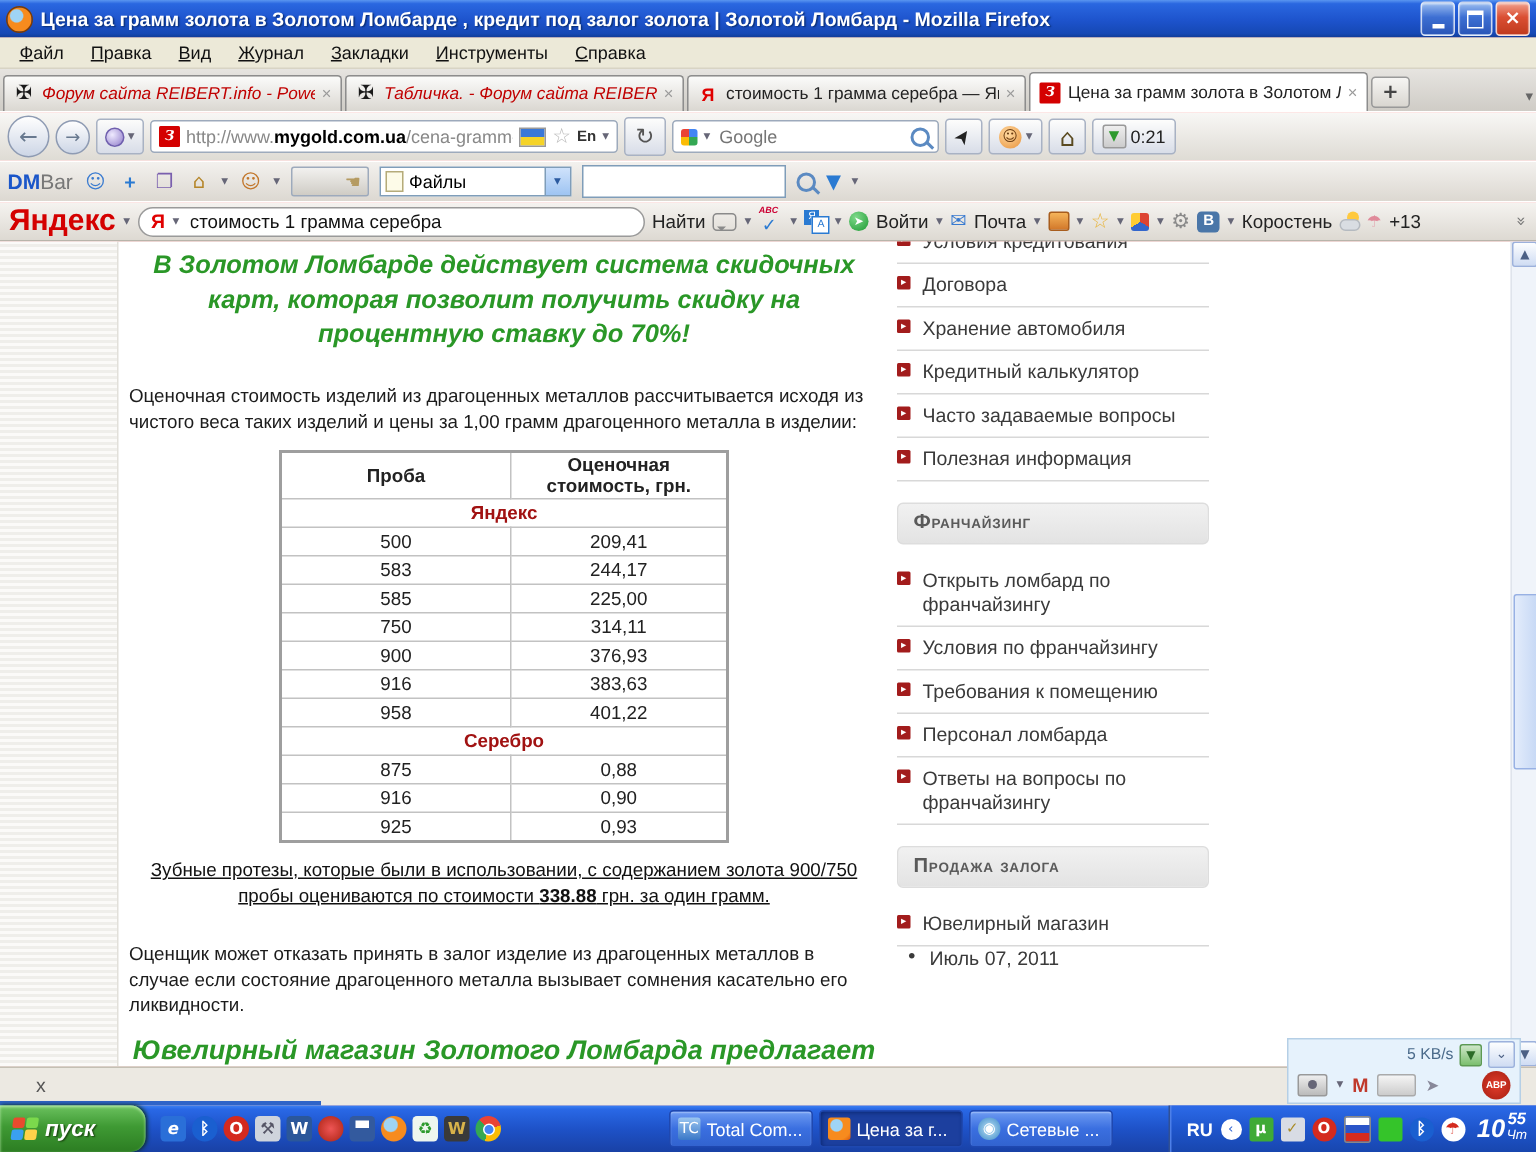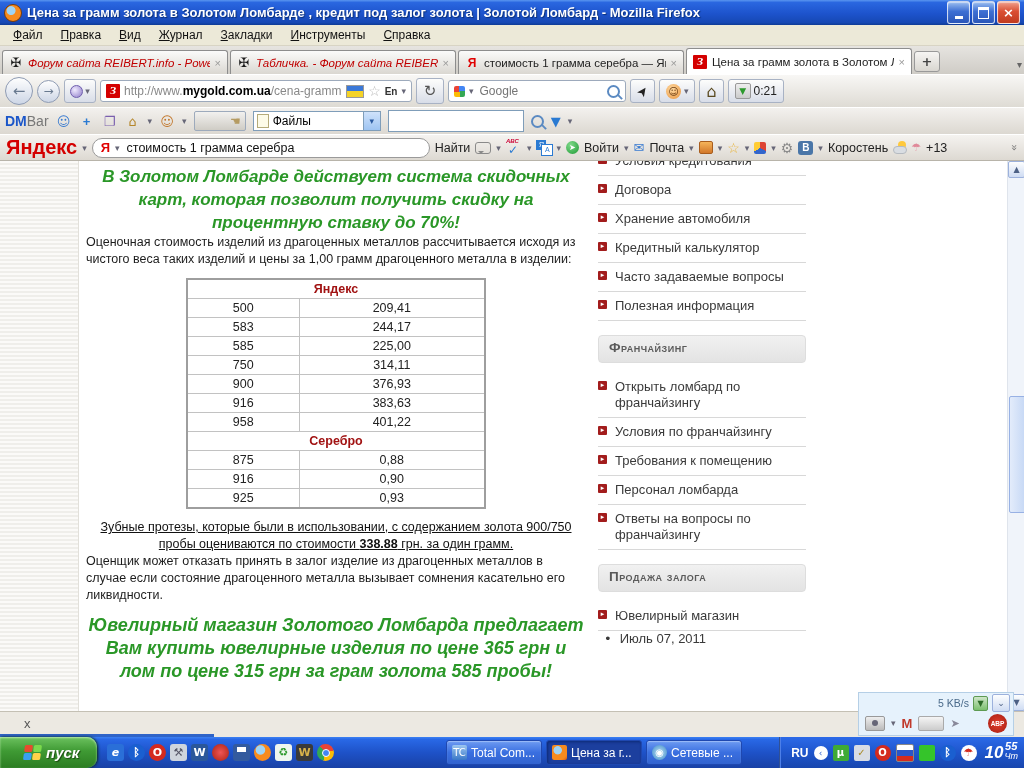--- a/index.html
+++ b/index.html
@@ -145,21 +145,21 @@
   .wumb{color:#e08a9a;font-size:11px;}
   .ychev{margin-left:auto;color:#777;font-size:11px;transform:rotate(90deg);}
 
   
   .viewport{position:absolute;left:0;top:161px;width:1024px;height:550px;background:#fff;overflow:hidden;}
   .stripes{position:absolute;left:0;top:0;width:78px;height:550px;border-right:1px solid #e2e0da;
     background:repeating-linear-gradient(180deg,#fbfaf8 0 2px,#efeeea 2px 4px);}
   .main{position:absolute;left:86px;top:0;width:500px;}
   .h-green{font-style:italic;font-weight:bold;font-size:17px;line-height:23px;color:#2a9727;text-align:center;margin:4px 10px 0;}
   .h-green2{font-style:italic;font-weight:bold;font-size:18px;line-height:23px;color:#2a9727;text-align:center;margin:10px 0 0;}
-  .ptext{font-size:12.5px;line-height:17px;color:#1c1c1c;margin:0 0 0;}
+  .ptext{font-size:12.5px;line-height:17px;color:#1c1c1c;margin:22px 0 0;}
   .price-table{margin:10px auto 0;border-collapse:collapse;width:300px;border:2px solid #9e9e9e;
     font-size:12.5px;color:#222;}
   .price-table td,.price-table th{border:1px solid #c2c2c2;text-align:center;padding:1px 2px;height:16px;}
   .price-table th{font-weight:bold;}
   .price-table .sec td{color:#a11212;font-weight:bold;}
   .note{font-size:12.5px;line-height:17px;text-align:center;text-decoration:underline;color:#111;margin:10px 0 0;}
 
   
   .sidebar{position:absolute;left:598px;top:-14px;width:208px;}
   .sb-item{position:relative;padding:6px 4px 6px 17px;border-bottom:1px solid #d8d8d8;
@@ -203,21 +203,21 @@
   .statusbar{position:absolute;left:0;top:711px;width:1024px;height:26px;background:#ece9e2;
     border-top:1px solid #c4c0b4;box-sizing:border-box;}
   .fb-close{position:absolute;left:24px;top:4px;color:#555;font-size:13px;}
   .progress{position:absolute;left:0;bottom:0;width:214px;height:3px;background:#2f64c8;}
 
   
   .taskbar{position:absolute;left:0;top:737px;width:1024px;height:31px;
     background:linear-gradient(#3c81f3 0%,#2968e6 8%,#1e52c8 50%,#1941a5 100%);display:flex;align-items:center;}
   .startbtn{width:97px;height:31px;border-radius:0 10px 10px 0;
     background:linear-gradient(#6cc25f 0%,#3f9a34 45%,#2c7d22 100%);box-shadow:inset 0 1px 2px #b6e8a8,1px 0 3px #0a2a12;
-    display:flex;align-items:center;gap:5px;padding-left:24px;box-sizing:border-box;}
+    display:flex;align-items:center;gap:5px;padding-left:8px;box-sizing:border-box;}
   .winlogo{width:17px;height:15px;display:grid;grid-template:1fr 1fr / 1fr 1fr;gap:1px;transform:skew(-8deg);}
   .winlogo i{border-radius:1.5px;}
   .winlogo .q1{background:#e84b2e;} .winlogo .q2{background:#7bd94c;}
   .winlogo .q3{background:#3aa0f0;} .winlogo .q4{background:#ffd24a;}
   .startlabel{color:#fff;font-style:italic;font-weight:bold;font-size:15px;text-shadow:1px 1px 1px #1c4a12;}
   .qlaunch{display:flex;align-items:center;gap:4px;margin-left:10px;}
   .qico{width:17px;height:17px;display:flex;align-items:center;justify-content:center;border-radius:3px;
     font-size:11px;font-weight:bold;font-family:"DejaVu Sans",sans-serif;}
   .q-ie{color:#fff;background:#2a6fd8;font-style:italic;}
   .q-bt{color:#fff;background:#1a5fd0;border-radius:50%;}
@@ -425,20 +425,24 @@
 
   <div class="viewport">
     <div class="stripes"></div>
 
     <div class="main">
       <div class="h-green">В Золотом Ломбарде действует система скидочных карт, которая позволит получить скидку на процентную ставку до 70%!</div>
       <p class="ptext">Оценочная стоимость изделий из драгоценных металлов рассчитывается исходя из чистого веса таких изделий и цены за 1,00 грамм драгоценного металла в изделии:</p>
 
       <table class="price-table">
         <tbody>
+            <tr>
+          <th style="width:148px;">Проба</th>
+          <th>Оценочная стоимость, грн.</th>
+        </tr>
         <tr class="sec">
               <td colspan="2">Яндекс</td>
             </tr>
         <tr>
               <td>500</td>
               <td>209,41</td>
             </tr>
         <tr>
               <td>583</td>
               <td>244,17</td>

